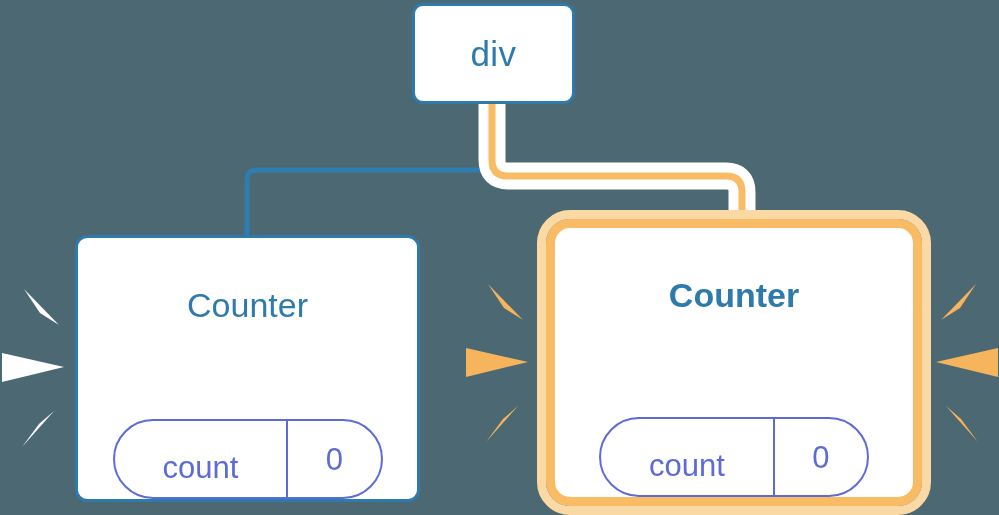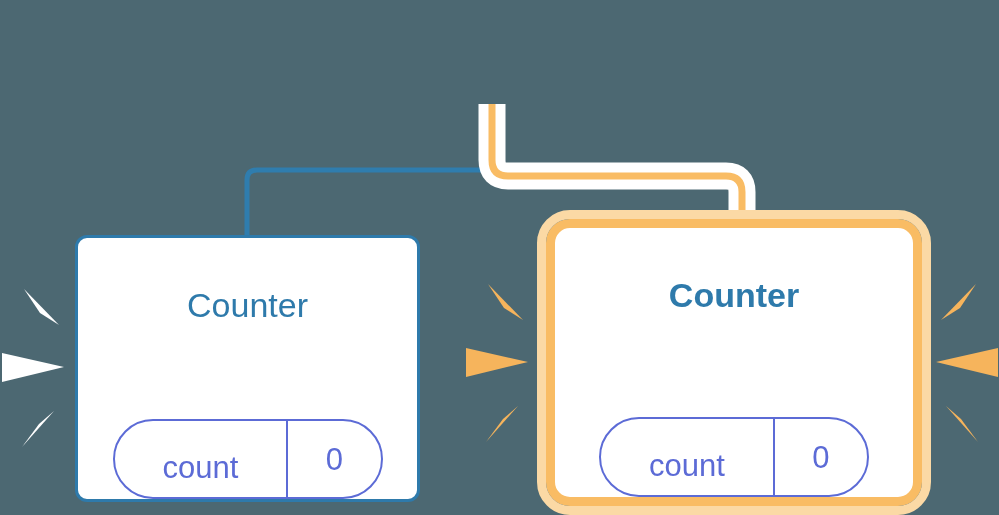--- a/index.html
+++ b/index.html
@@ -142,20 +142,23 @@
 
   <svg id="wires" viewBox="0 0 999 515">
 
     <path d="M 492 104 L 492 160 Q 492 170 482 170 L 257 170 Q 247 170 247 180 L 247 237" fill="none" stroke="#2f7dae" stroke-width="5" stroke-linecap="butt"></path>
 
     <path d="M 492 104 L 492 160 Q 492 176 508 176 L 726 176 Q 742 176 742 192 L 742 224" fill="none" stroke="#ffffff" stroke-width="27" stroke-linecap="butt"></path>
 
     <path d="M 492 104 L 492 160 Q 492 176 508 176 L 726 176 Q 742 176 742 192 L 742 224" fill="none" stroke="#f9bc64" stroke-width="7" stroke-linecap="butt"></path>
   </svg>
 
+  <div class="node node-div">
+    <span class="node-title">div</span>
+  </div>
 
   <div class="node node-counter-plain">
     <span class="node-title">Counter</span>
 
     <div class="pill">
       <span class="pill-key">count</span>
       <span class="pill-val">0</span>
     </div>
   </div>
 

